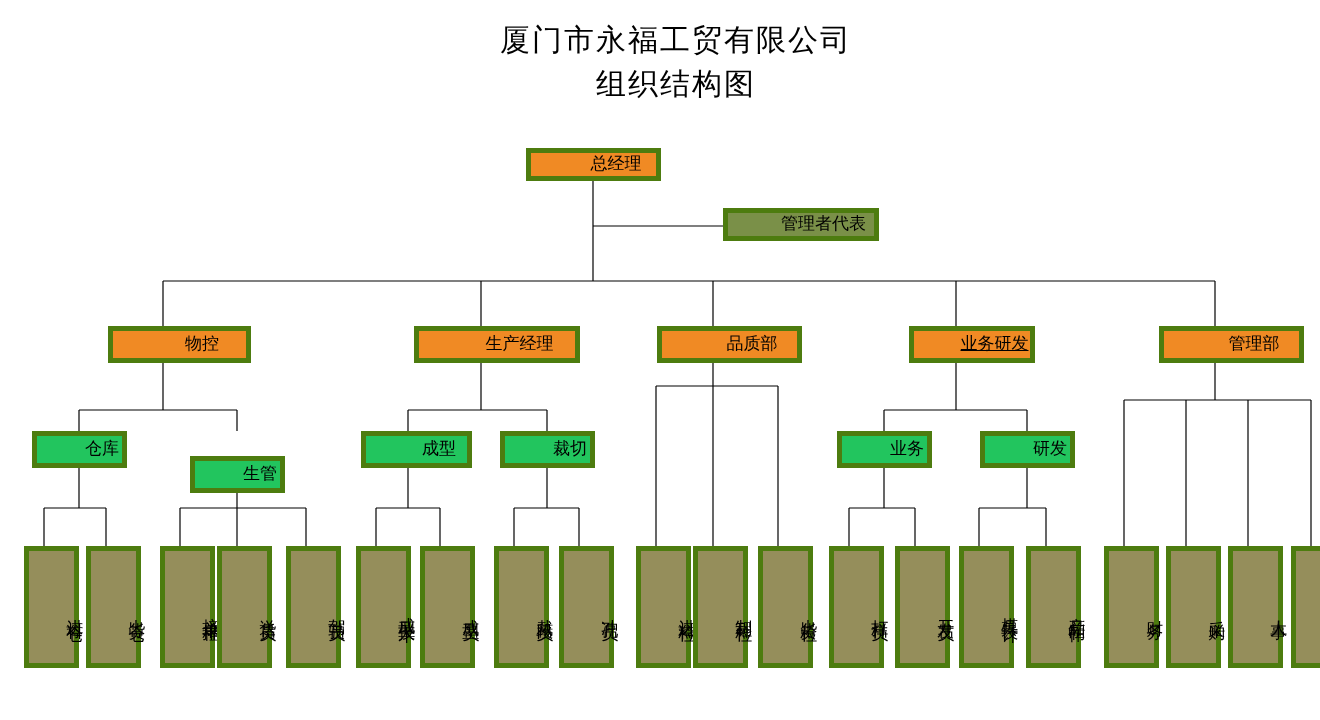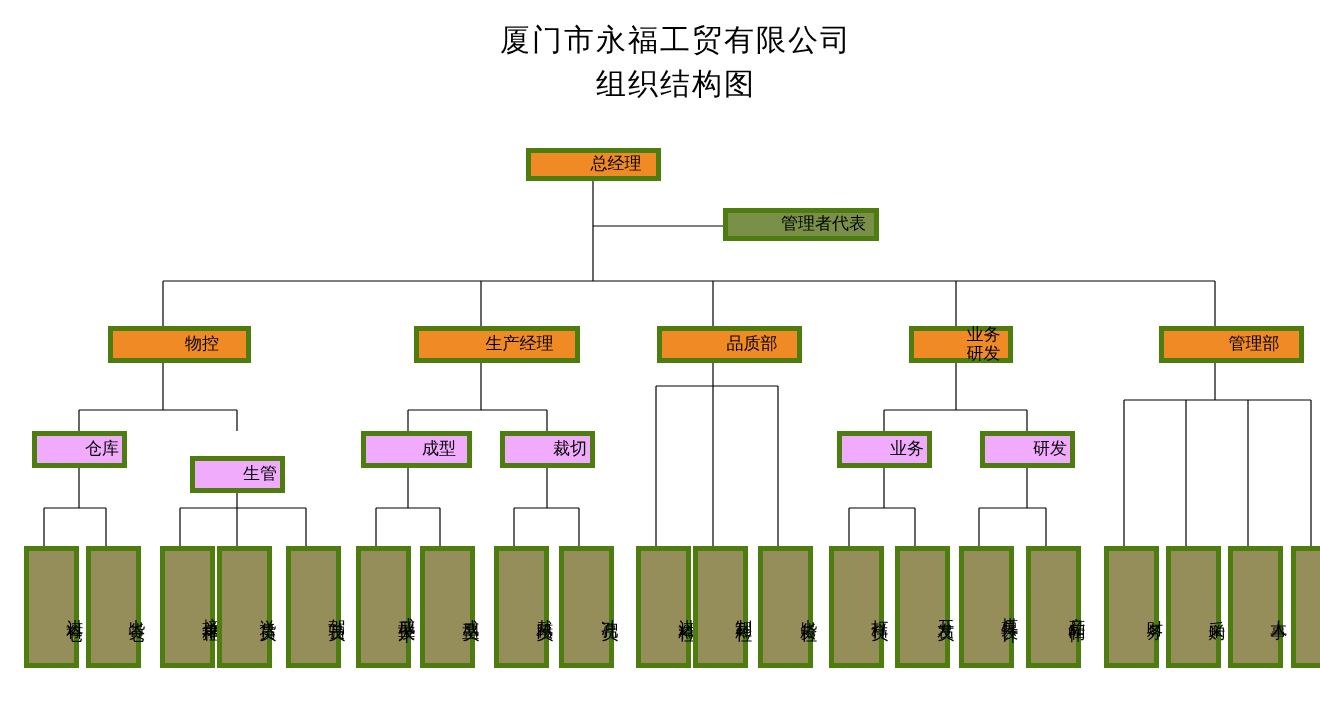--- a/index.html
+++ b/index.html
@@ -42,21 +42,21 @@
     justify-content: center;
     text-align: center;
     font-size: 17px;
     color: #000000;
     line-height: 1.1;
     padding-left: 45px;
   }
   .node.level1 { background: #f08a24; }
   .node.mgr-rep { background: #7a9048; }
   .node.level2 { background: #f08a24; margin-left: 16px; }
-  .node.level3 { background: #f0abfc; }
+  .node.level3 { background: #22c55e; }
   .node.leaf {
     background: #958e5b;
     writing-mode: vertical-rl;
     text-orientation: upright;
     letter-spacing: 3px;
     padding-top: 6px;
     font-size: 17px;
   }
   .leaf-text {
     display: block;
@@ -170,21 +170,21 @@
 
   <div class="node level2" style="left:76px; top:326px; width:143px; height:37px;">
     <span>物控</span>
   </div>
   <div class="node level2" style="left:382px; top:326px; width:166px; height:37px;">
     <span>生产经理</span>
   </div>
   <div class="node level2" style="left:625px; top:326px; width:145px; height:37px;">
     <span>品质部</span>
   </div>
-  <div class="node level2" style="left:877px; top:326px; width:104px; height:37px;">
+  <div class="node level2" style="left:877px; top:326px; width:126px; height:37px;text-decoration:underline;">
     <span>业务研发</span>
   </div>
   <div class="node level2" style="left:1127px; top:326px; width:145px; height:37px;">
     <span>管理部</span>
   </div>
 
   <div class="node level3" style="left:16px; top:431px; width:95px; height:37px;">
     <span>仓库</span>
   </div>
   <div class="node level3" style="left:174px; top:431px; width:95px; height:37px;margin-top:25px;">

